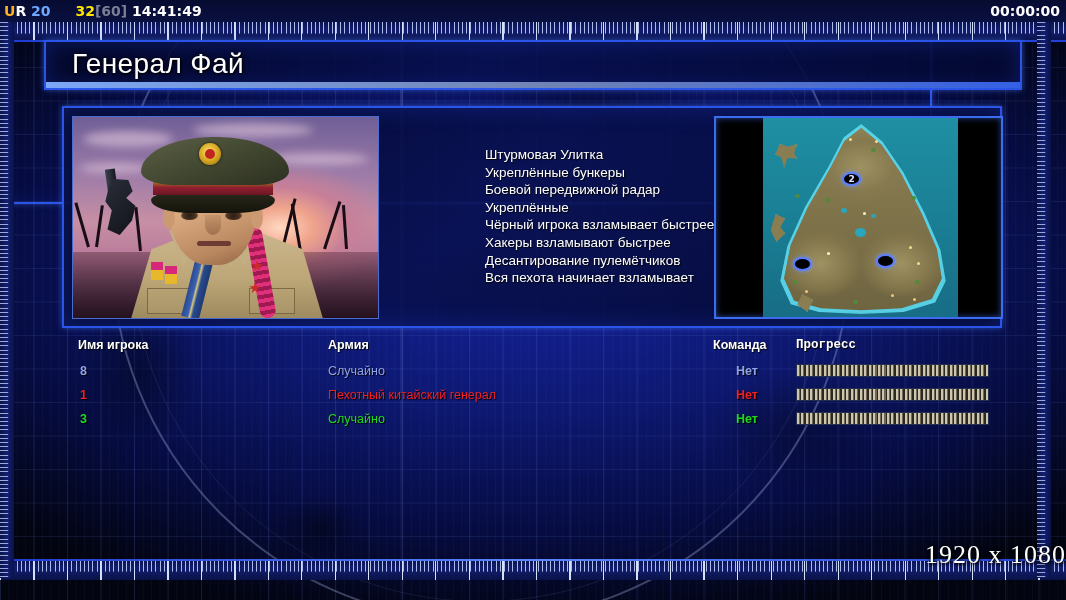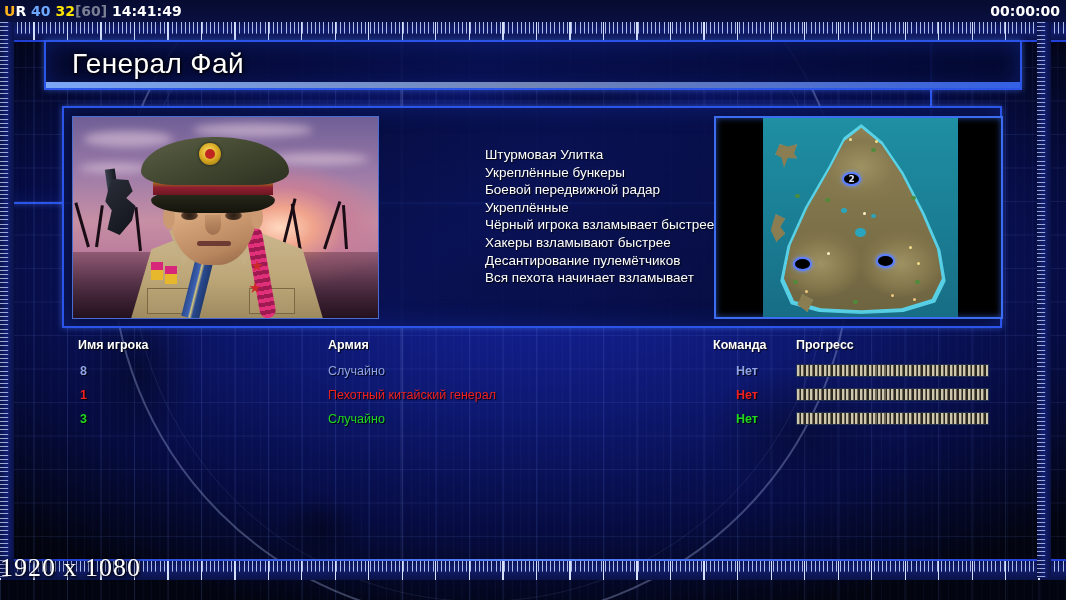--- a/index.html
+++ b/index.html
@@ -137,21 +137,21 @@
     font-weight: bold;
     font-size: 14px;
     line-height: 22px;
     white-space: nowrap;
   }
   .statusbar .left { position: absolute; left: 4px; top: 0; }
   .statusbar .right { position: absolute; right: 6px; top: 0; color: #ffffff; }
   .s-u   { color: #ffb21e; }
   .s-r   { color: #ffffff; }
   .s-n1  { color: #6ea8ff; }
-  .s-n2  { color: #ffe600; }
+  .s-n2  { color: #ffe600; margin-left: 20px; }
   .s-n3  { color: #7a7f93; }
   .s-time{ color: #ffffff; }
 
   
   .panel {
     position: absolute;
     background: linear-gradient(135deg, rgba(4,8,42,0.92) 0%, rgba(8,16,78,0.88) 45%, rgba(4,9,48,0.92) 100%);
     border: 2px solid #2b55e8;
     box-shadow: 0 0 6px rgba(70,120,255,0.55), inset 0 0 22px rgba(20,45,160,0.5);
   }
@@ -412,21 +412,21 @@
     left: 78px; top: 338px; width: 930px; height: 18px;
     color: #ffffff;
     font-size: 12.5px;
     font-weight: bold;
     text-shadow: 1px 1px 1px rgba(0,0,0,0.9);
   }
   .col-headers span { position: absolute; top: 0; white-space: nowrap; }
   .ch-name     { left: 0px; }
   .ch-army     { left: 250px; }
   .ch-team     { left: 635px; }
-  .ch-progress { left: 718px; }
+  .ch-progress { left: 718px; font-family: Liberation Mono, monospace; }
 
   .rows {
     position: absolute;
     left: 78px; top: 364px; width: 930px;
   }
   .row {
     position: relative;
     height: 24px;
     font-size: 12.5px;
     white-space: nowrap;
@@ -446,22 +446,22 @@
     height: 100%;
     background:
       repeating-linear-gradient(to right,
         #cfc7ad 0px, #cfc7ad 2px,
         #6e675a 2px, #6e675a 3px,
         #2b281f 3px, #2b281f 4.5px);
   }
 
   .resolution {
     position: absolute;
-    left: 0; top: 553px; width: 1066px;
-    text-align: left;
+    left: 0; top: 540px; width: 1066px;
+    text-align: right;
     font-family: "Liberation Serif", serif;
     font-size: 26px;
     color: #ffffff;
     text-shadow: 1px 1px 3px #000, 0 0 5px rgba(0,0,0,0.9);
     letter-spacing: 1px;
   }
 </style>
 </head>
 <body>
 
@@ -481,21 +481,21 @@
   <div class="ruler ruler-bottom">
     <div class="ruler-major"></div>
   </div>
   <div class="edge-line" style="top:559px"></div>
   <div class="vruler vruler-left"></div>
   <div class="vruler vruler-right"></div>
 
   <div class="statusbar">
     <div class="left">
       <span class="s-u">U</span><span class="s-r">R</span>
-      <span class="s-n1">40</span>
+      <span class="s-n1">20</span>
       <span class="s-n2">32</span><span class="s-n3">[60]</span>
       <span class="s-time">14:41:49</span>
     </div>
     <div class="right">00:00:00</div>
   </div>
 
   <div class="panel panel-header">
     <div class="title">Генерал Фай</div>
     <div class="sheen"></div>
   </div>

